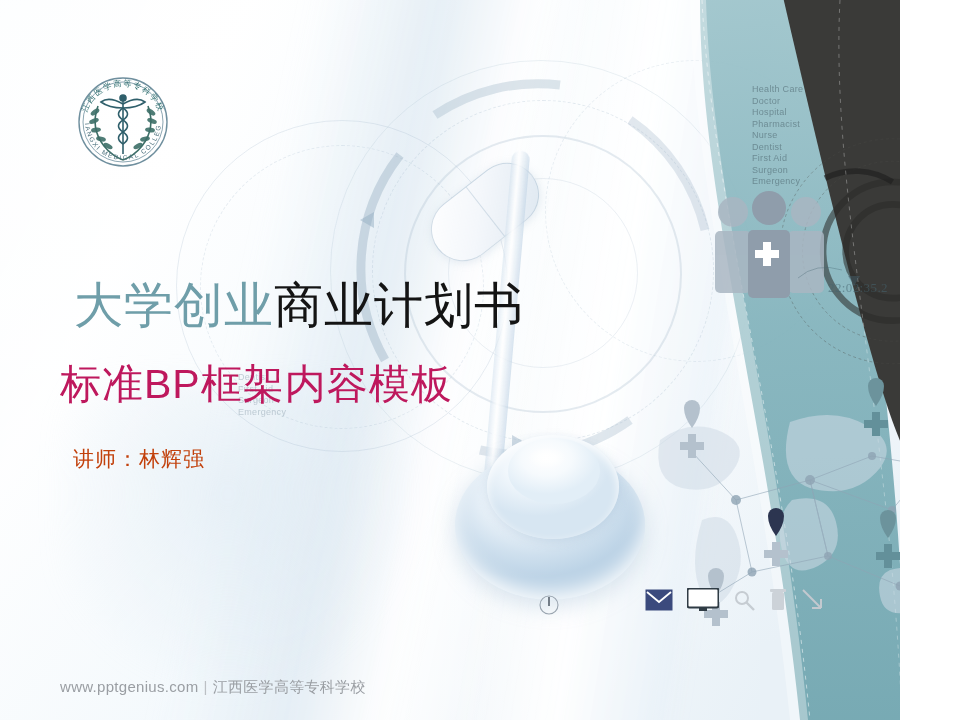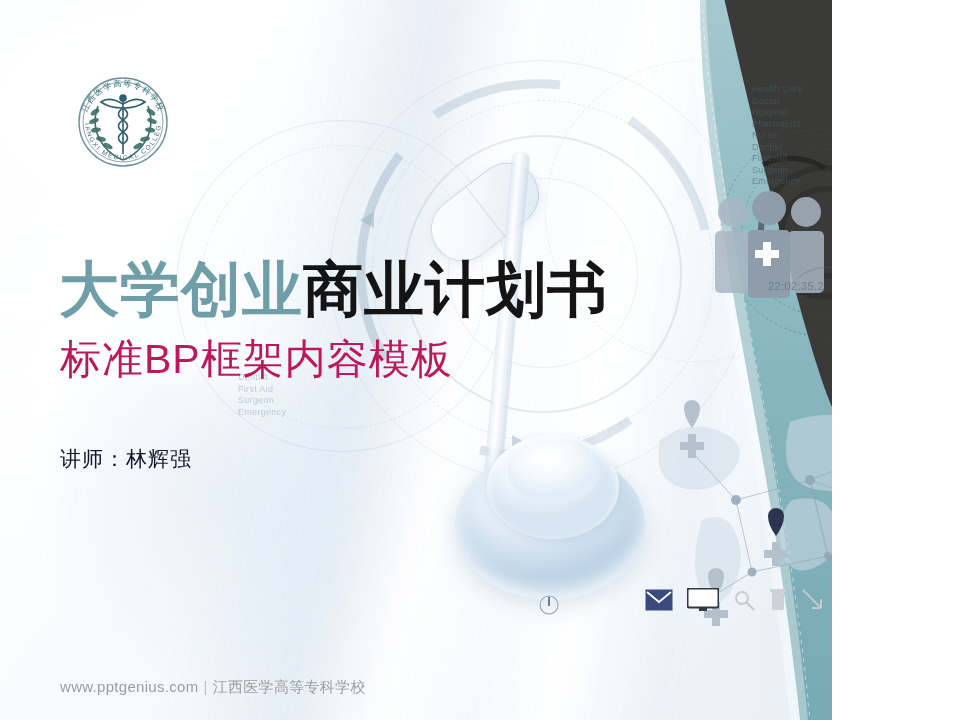--- a/index.html
+++ b/index.html
@@ -7,21 +7,21 @@
     padding: 0;
     background: #ffffff;
   }
   body {
     font-family: "Liberation Sans", "DejaVu Sans", sans-serif;
   }
 
   
   .slide {
     position: relative;
-    width: 832px;
+    width: 900px;
     height: 720px;
     overflow: hidden;
     background: #ffffff;
   }
 
   
   .photo-base {
     position: absolute;
     inset: 0;
     background:
@@ -156,47 +156,47 @@
 
   
   .people-icon { position: absolute; left: 705px; top: 190px; }
 
   
   .mapnet { position: absolute; left: 640px; top: 360px; }
 
   
   .timecode {
     position: absolute;
-    left: 768px; top: 280px;
-    font-size: 11px;
+    left: 828px; top: 280px;
+    font-size: 13px;
     color: rgba(70,100,112,0.55);
     letter-spacing: 0.4px;
-    font-family: Liberation Sans, sans-serif;
+    font-family: Liberation Serif, serif;
   }
 
   
   .logo {
     position: absolute;
     left: 60px; top: 72px;
     width: 126px; height: 100px;
   }
 
   
   .titles {
     position: absolute;
     left: 58px;
     top: 252px;
     width: 680px;
   }
   .title-main {
-    font-size: 60px;
-    font-weight: 700;
+    font-size: 49px;
+    font-weight: 400;
     line-height: 74px;
     letter-spacing: 1px;
-    margin: 1px;
+    margin: 16px;
     white-space: nowrap;
   }
   .title-main .accent { color: #6f9ea9; }
   .title-main .strong { color: #141414; }
 
   .title-sub {
     margin: 6px 0 0 2px;
     font-size: 41px;
     font-weight: 400;
     color: #be185d;
@@ -204,23 +204,24 @@
     line-height: 52px;
   }
 
   .meta {
     position: absolute;
     left: 60px;
     top: 440px;
   }
   .meta-line {
     font-size: 21px;
-    color: #0f172a;
+    color: #c2410c;
     line-height: 38px;
     letter-spacing: 1px;
+    margin-left: 13px;
   }
 
   
   .icon-strip {
     position: absolute;
     left: 645px;
     top: 588px;
     display: flex;
     align-items: center;
     gap: 14px;

